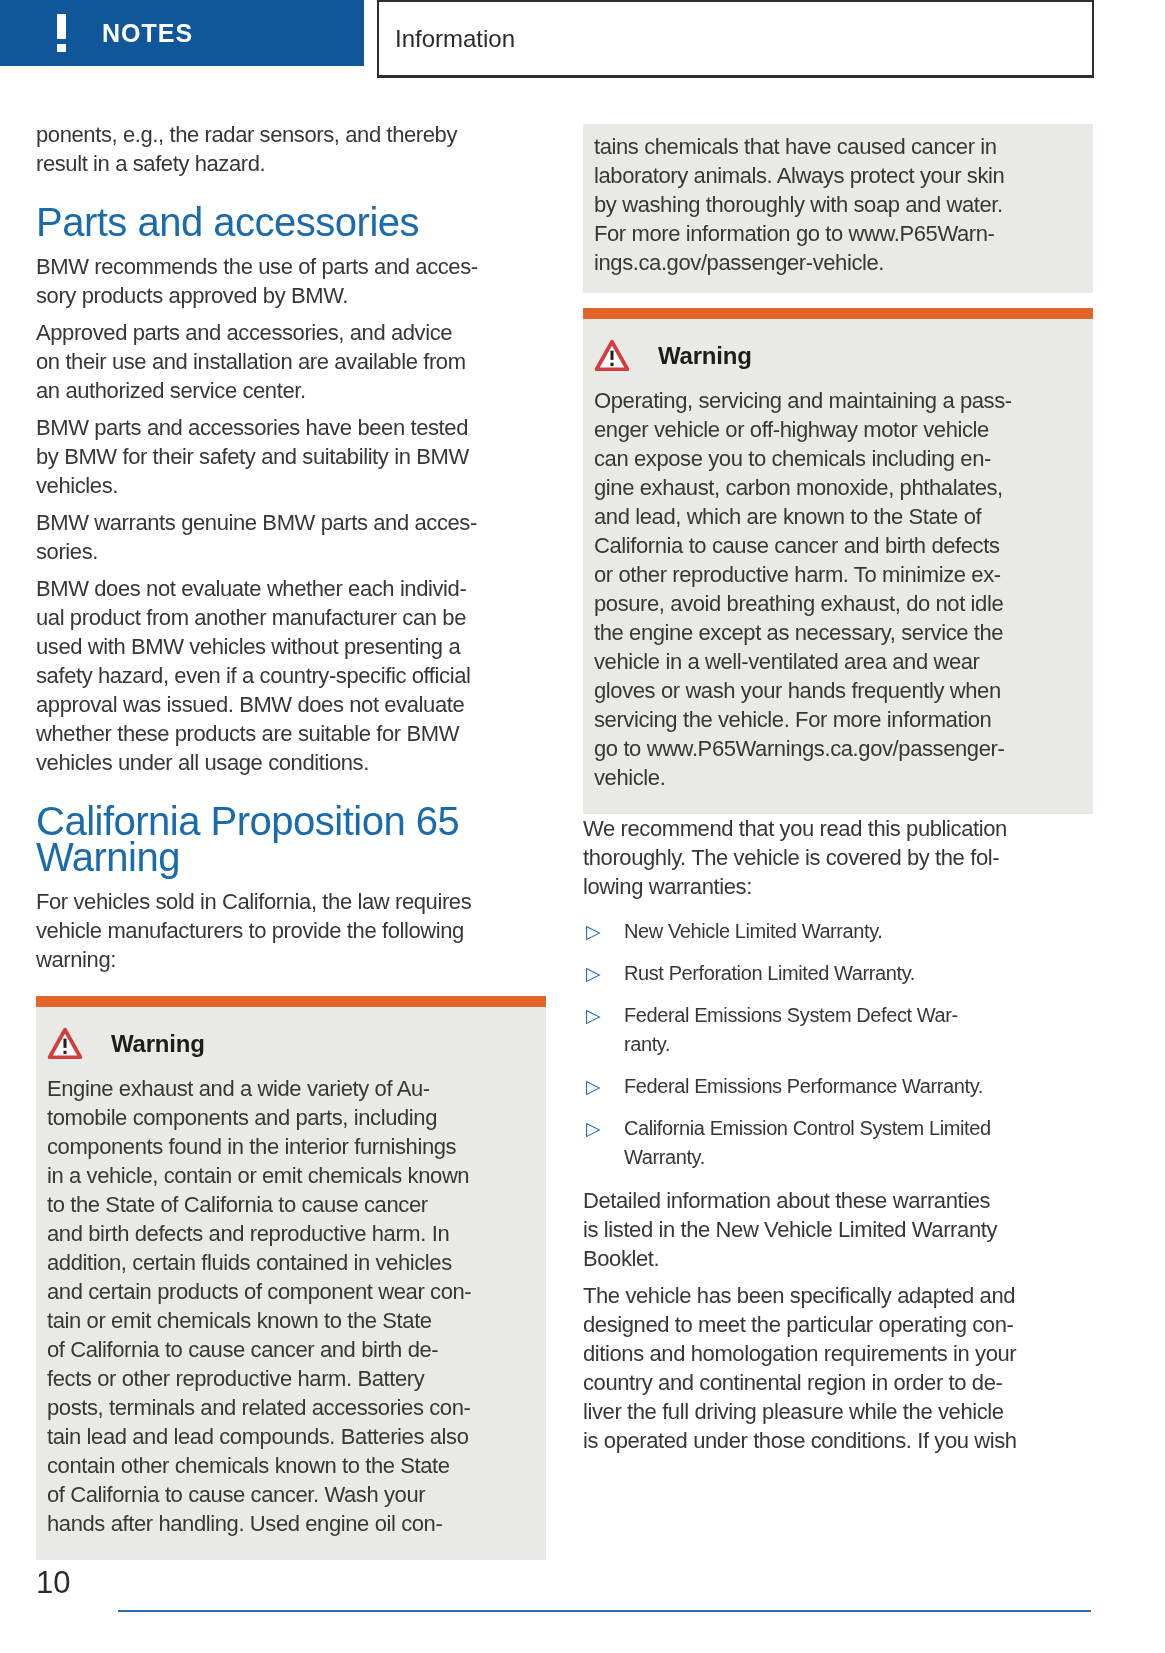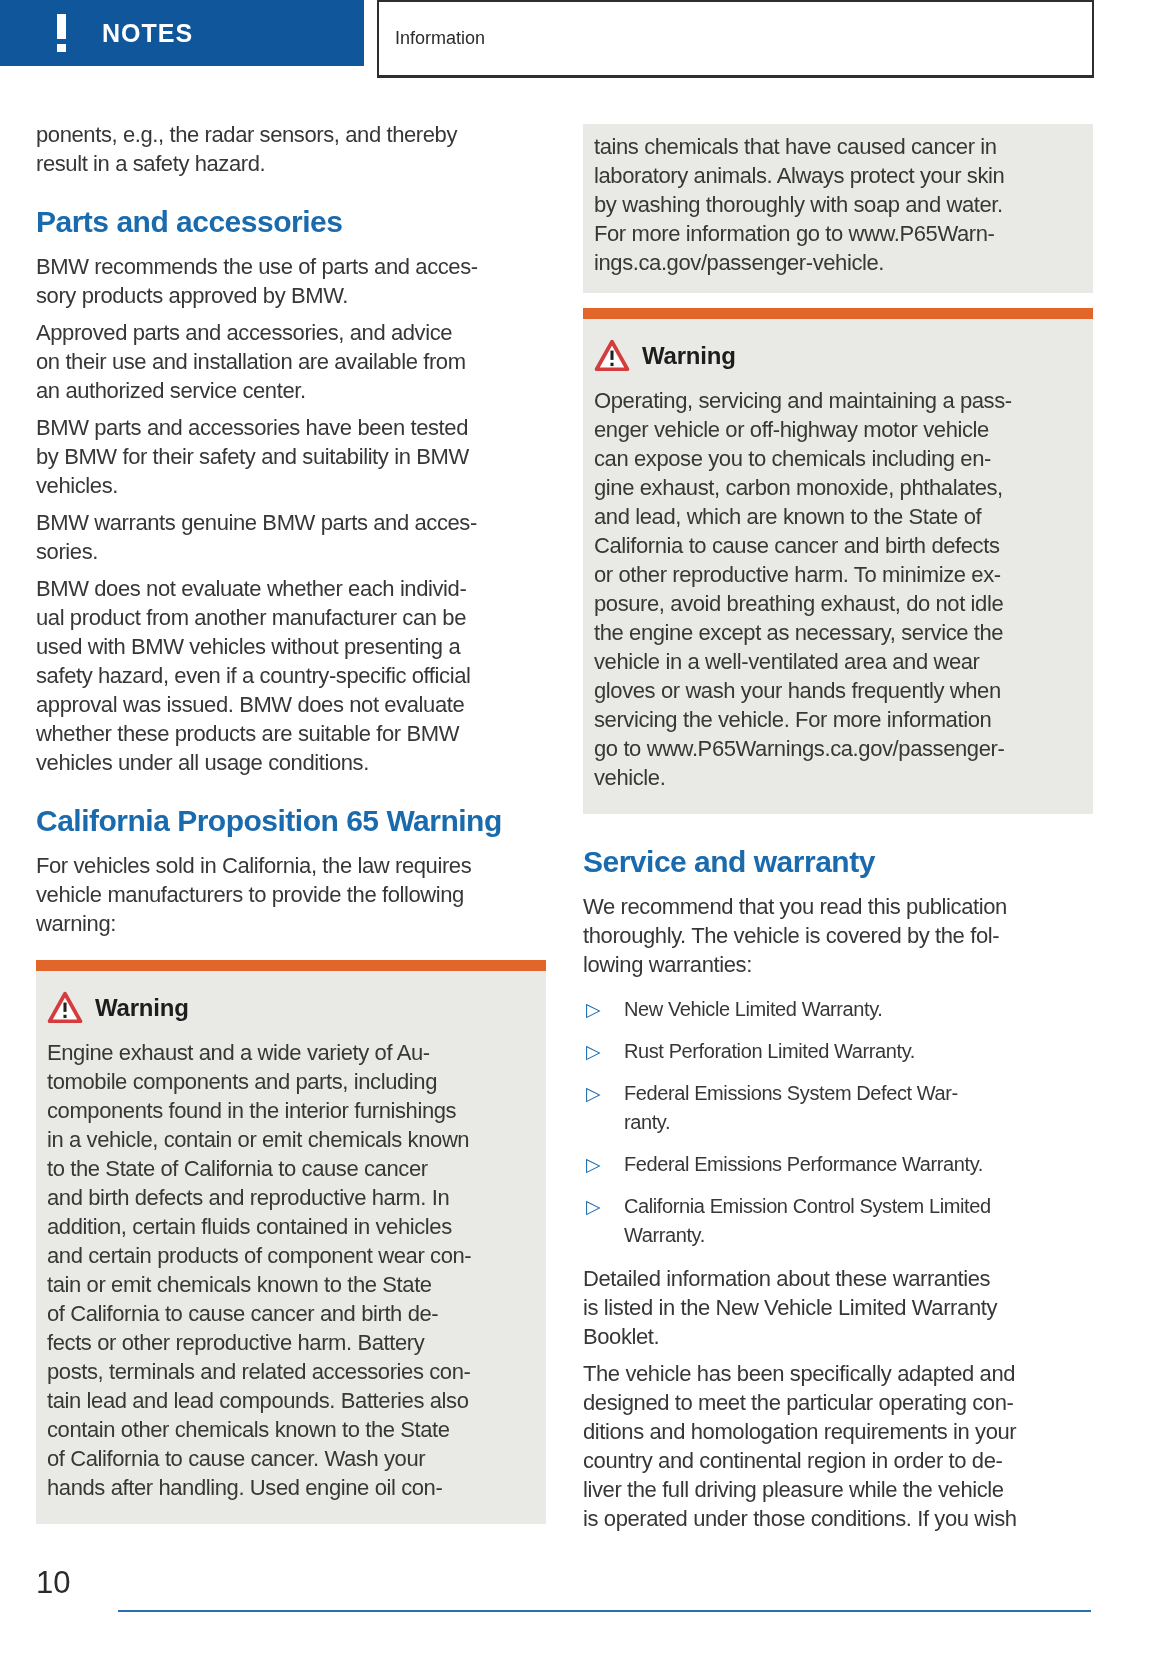--- a/index.html
+++ b/index.html
@@ -28,47 +28,47 @@
     margin-left:36px;
     color:#ffffff;font-size:25px;font-weight:700;letter-spacing:1px;
   }
   .info-box{
     position:absolute;top:0;left:377px;
     width:713px;height:73px;
     border:2px solid #2e2e2e;border-bottom-width:3px;
     display:flex;align-items:center;
     background:#ffffff;
   }
-  .info-title{margin-left:16px;font-size:18px;color:#2b2b2b;}
+  .info-title{margin-left:16px;font-size:24px;color:#2b2b2b;}
   
   .columns{
     position:absolute;top:118px;left:36px;
     display:flex;gap:37px;
   }
   .col{width:510px;}
   .para{
     font-size:22px;line-height:29px;letter-spacing:-0.4px;
     color:#373737;white-space:pre-line;
     margin:0 0 8px 0;
   }
   .para.first{margin-top:2px;}
   h2.section{
-    font-size:30px;line-height:36px;font-weight:700;letter-spacing:-0.5px;
+    font-size:40px;line-height:36px;font-weight:400;letter-spacing:-0.5px;
     color:#1A6BAD;margin:26px 0 12px 0;
   }
   h2.section.tight{margin-top:30px;}
   
   .warnbox{
     background:#E9E9E5;
     border-top:11px solid #E2662A;
     padding:20px 12px 22px 11px;
   }
   .warnbox--left{margin-top:22px;}
   .warnbox--right{margin-top:15px;}
-  .warn-title-row{display:flex;align-items:center;gap:12px;margin-bottom:14px;text-align:right;}
+  .warn-title-row{display:flex;align-items:center;gap:28px;margin-bottom:14px;text-align:right;}
   .warn-title{font-size:24px;font-weight:700;color:#1d1d1d;letter-spacing:-0.2px;}
   .warn-body{
     font-size:22px;line-height:29px;letter-spacing:-0.4px;
     color:#373737;white-space:pre-line;
   }
   .graybox{
     background:#E9E9E5;
     padding:8px 12px 16px 11px;
     margin-top:6px;
   }
@@ -194,21 +194,20 @@
 or other reproductive harm. To minimize ex-
 posure, avoid breathing exhaust, do not idle
 the engine except as necessary, service the
 vehicle in a well-ventilated area and wear
 gloves or wash your hands frequently when
 servicing the vehicle. For more information
 go to www.P65Warnings.ca.gov/passenger-
 vehicle.</div>
       </div>
 
-      <h2 class="section tight">Service and warranty</h2>
       <p class="para">We recommend that you read this publication
 thoroughly. The vehicle is covered by the fol-
 lowing warranties:</p>
 
       <div class="bullet-list">
         <div class="bullet">
           <span class="tri">▷</span>
           <span class="txt">New Vehicle Limited Warranty.</span>
         </div>
         <div class="bullet">

